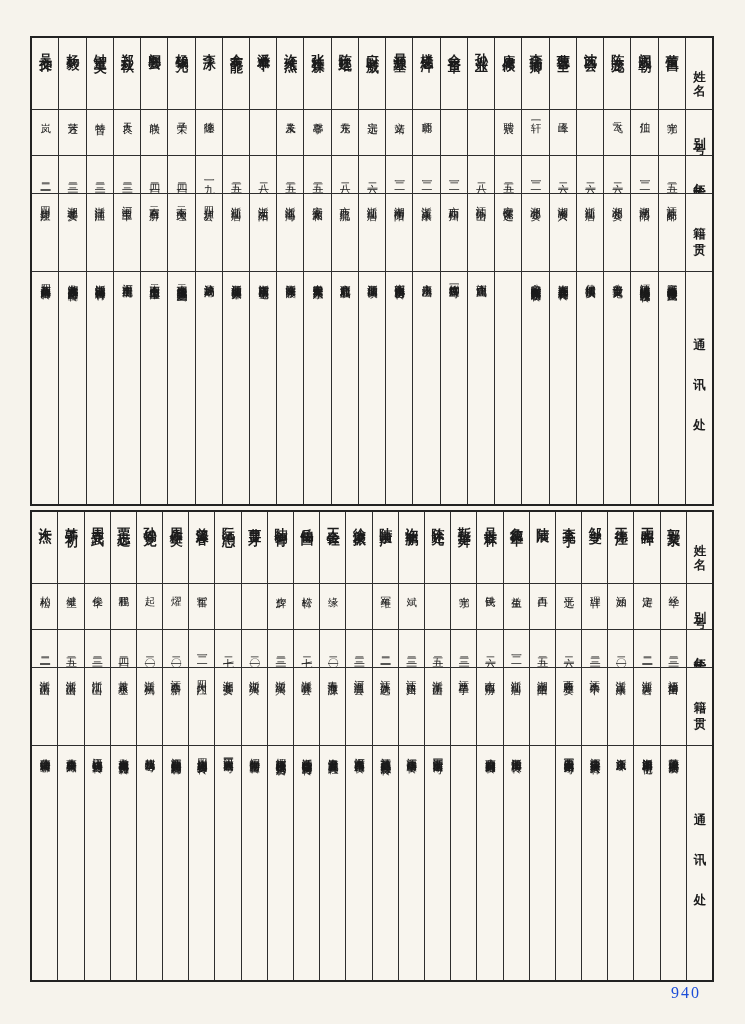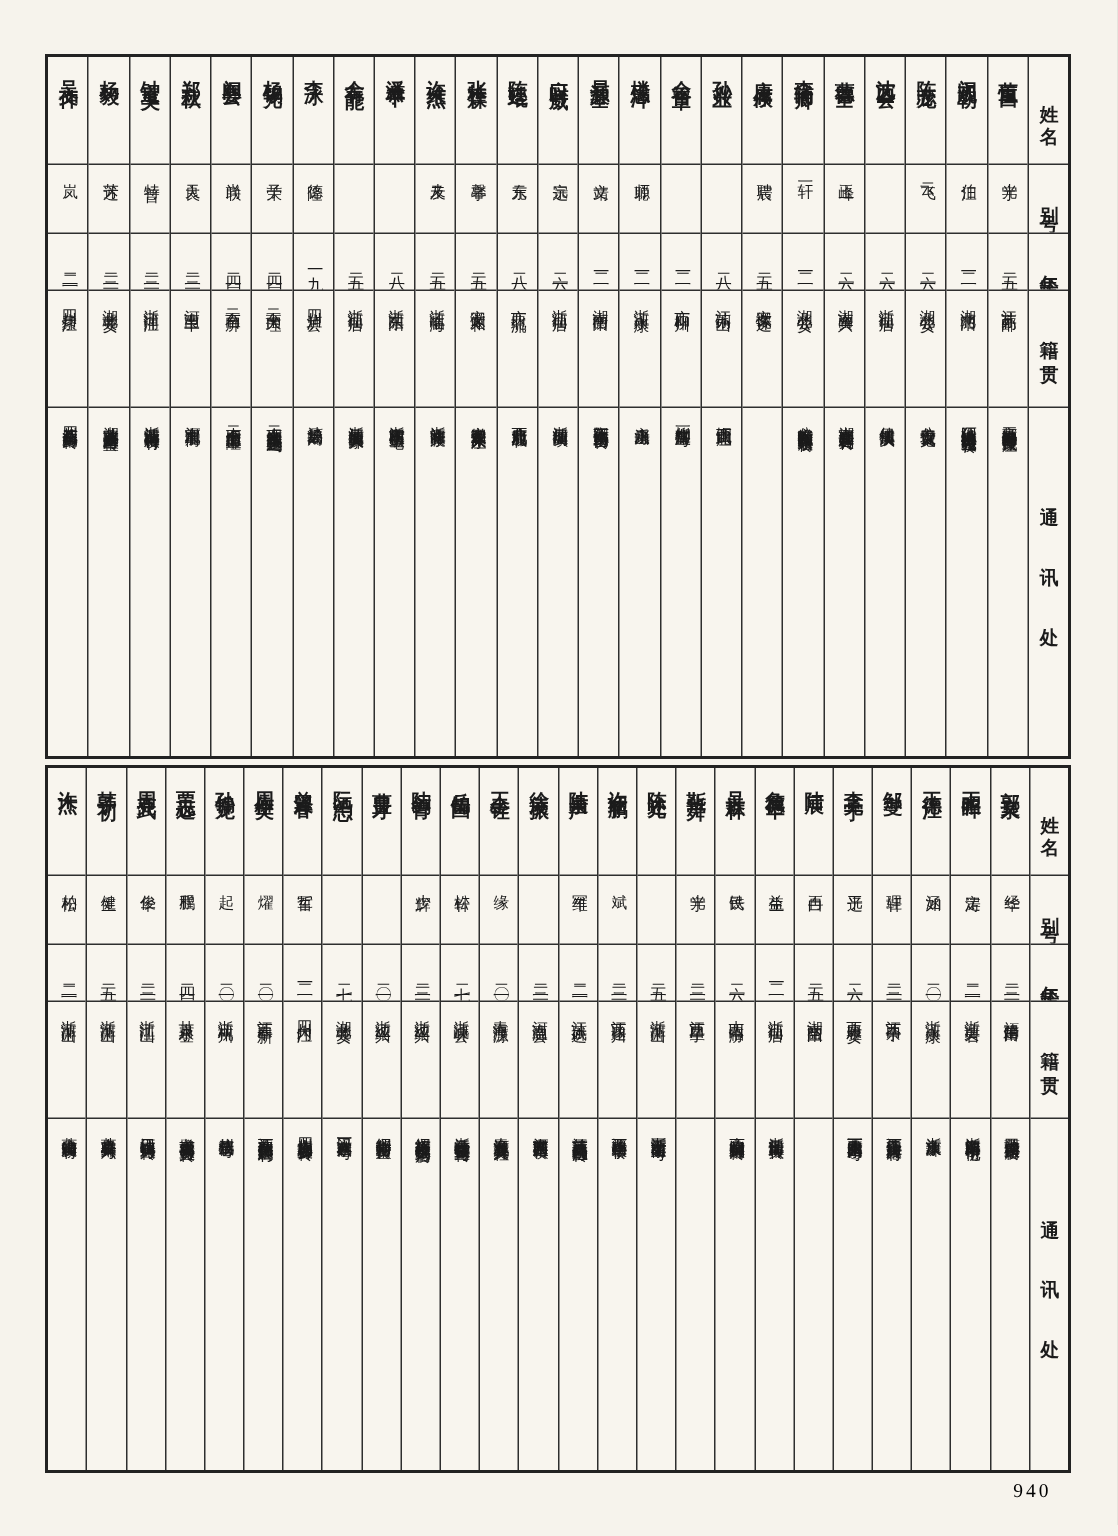--- a/index.html
+++ b/index.html
@@ -59,22 +59,22 @@
   .hband .vtext { font-weight:700; font-size:12.5px; }
   .hband.b-name   .vtext { letter-spacing:14px; }
   .hband.b-alias  .vtext { letter-spacing:6px; }
   .hband.b-age    .vtext { letter-spacing:2px; }
   .hband.b-origin .vtext { letter-spacing:16px; }
   .hband.b-addr   .vtext { letter-spacing:40px; }
 
   .page-num {
     position:absolute;
     right:44px; bottom:22px;
-    font-size:13px; letter-spacing:2px;
-    color:#000000;
+    font-size:16px; letter-spacing:2px;
+    color:#1d4ed8;
   }
 </style>
 </head>
 <body>
 
 <div class="page">
   <div class="dir-table" id="table-top">
       <div class="col">
         <div class="band b-name hband">
           <span class="vtext hlabel">姓名</span>

